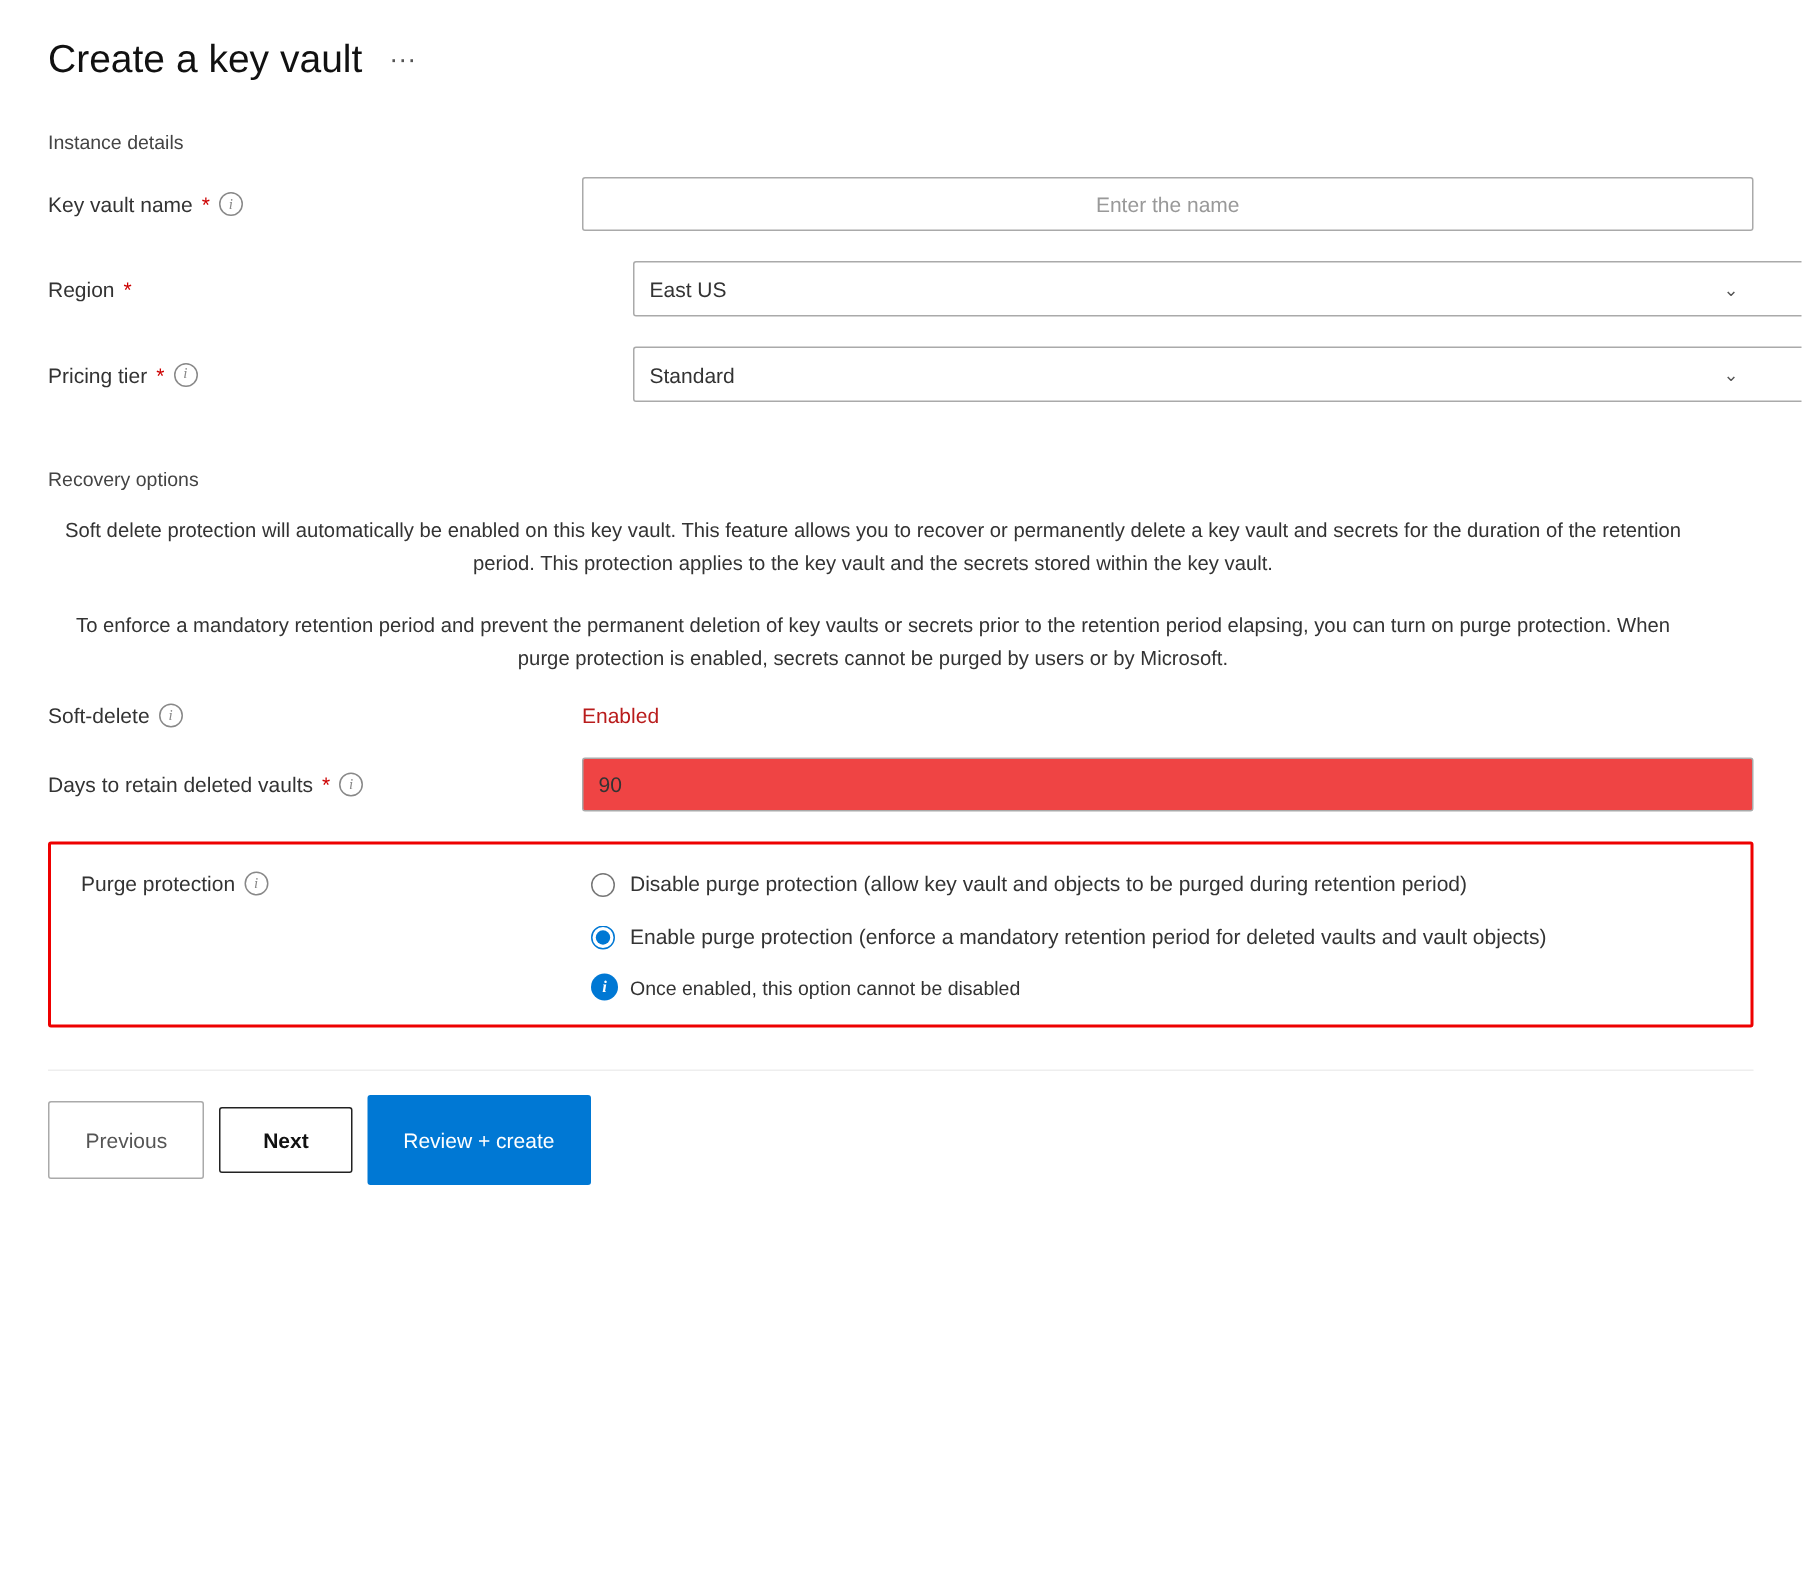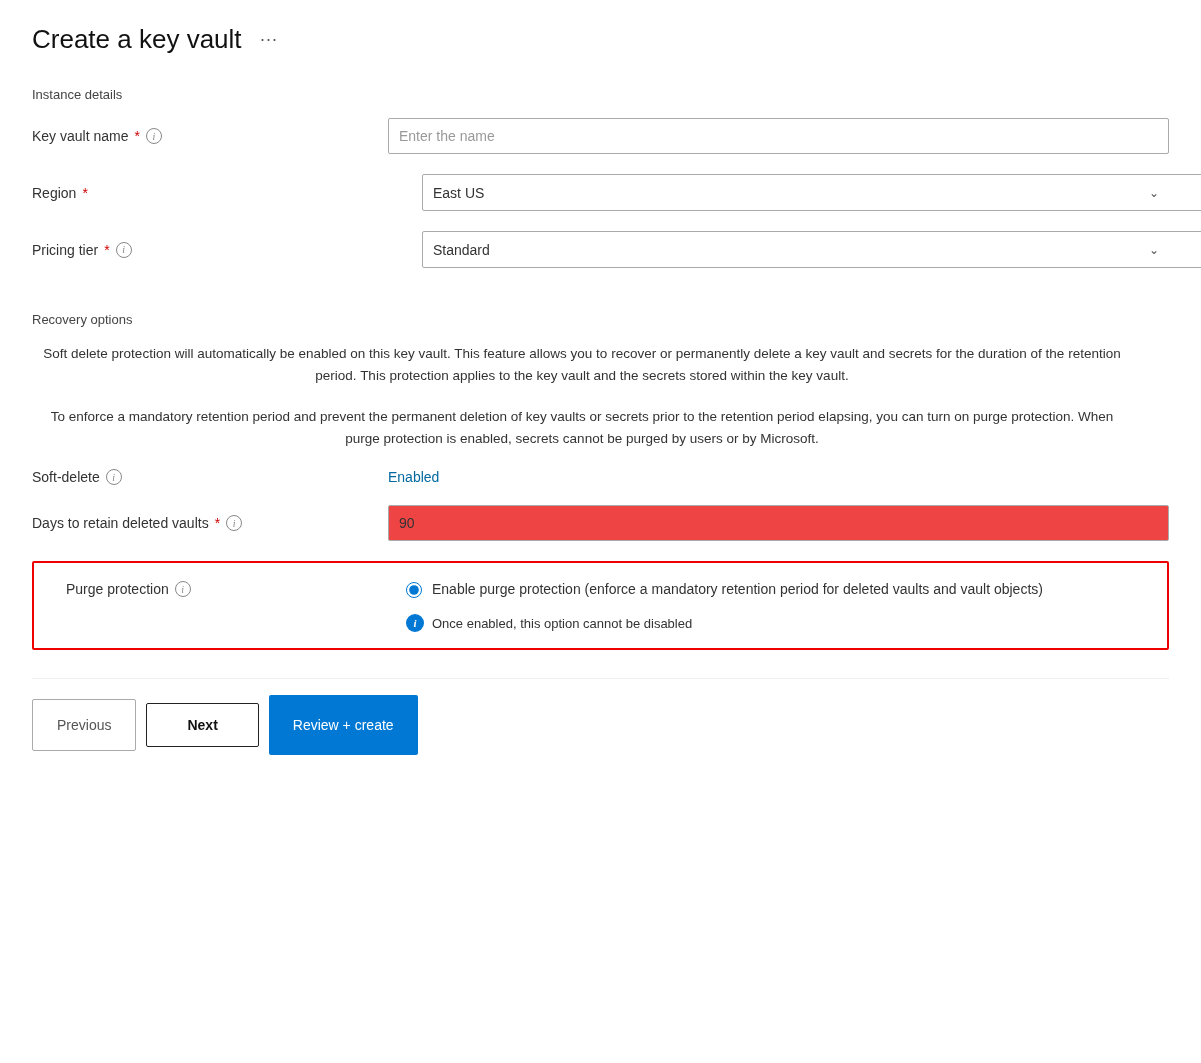--- a/index.html
+++ b/index.html
@@ -72,20 +72,21 @@
     }
     .form-control {
       flex: 1;
       height: 36px;
       border: 1px solid #aaa;
       border-radius: 2px;
       padding: 0 10px;
       font-size: 14px;
       color: #333;
       background: #fff;
+      text-align: center;
     }
     .form-control::placeholder {
       color: #999;
     }
     .form-select-wrapper {
       flex: 1;
       position: relative;
     }
     .form-select {
       width: 100%;
@@ -116,37 +117,37 @@
       margin-bottom: 20px;
       max-width: 1100px;
       text-align: center;
     }
     .recovery-section {
       margin-top: 8px;
       margin-bottom: 8px;
     }
     .static-value {
       font-size: 14px;
-      color: #0369a1;
+      color: #b91c1c;
       flex: 1;
     }
     .days-input {
       flex: 1;
       height: 36px;
       border: 1px solid #aaa;
       border-radius: 2px;
       padding: 0 10px;
       font-size: 14px;
       color: #333;
       background: #ef4444;
     }
     .purge-protection-box {
       border: 2px solid #e00;
       border-radius: 2px;
-      padding: 16px 32px;
+      padding: 16px 20px;
       margin-bottom: 28px;
       display: flex;
       gap: 0;
     }
     .purge-label-col {
       width: 340px;
       min-width: 340px;
       display: flex;
       align-items: flex-start;
       gap: 6px;
@@ -208,21 +209,21 @@
       padding: 0 24px;
       background: #fff;
       border: 1px solid #aaa;
       border-radius: 2px;
       font-size: 14px;
       color: #555;
       cursor: pointer;
     }
     .btn-next {
       height: 44px;
-      padding: 0 40px;
+      padding: 0 28px;
       background: #fff;
       border: 1px solid #222;
       border-radius: 2px;
       font-size: 14px;
       color: #111;
       font-weight: 600;
       cursor: pointer;
     }
     .btn-review {
       height: 60px;
@@ -312,20 +313,24 @@
     <input class="days-input" type="text" value="90" style="">
   </div>
 
   <div class="purge-protection-box">
     <div class="purge-label-col">
       <span>Purge protection</span>
       <span class="info-icon">i</span>
     </div>
     <div class="purge-options-col">
 
+      <label class="radio-option">
+        <input type="radio" class="radio-input" name="purge-protection" style="">
+        <span>Disable purge protection (allow key vault and objects to be purged during retention period)</span>
+      </label>
 
       <label class="radio-option">
         <input type="radio" class="radio-input" name="purge-protection" checked="" style="">
         <span>Enable purge protection (enforce a mandatory retention period for deleted vaults and vault objects)</span>
       </label>
 
       <div class="info-note">
         <span class="info-circle-blue">i</span>
         <span>Once enabled, this option cannot be disabled</span>
       </div>

